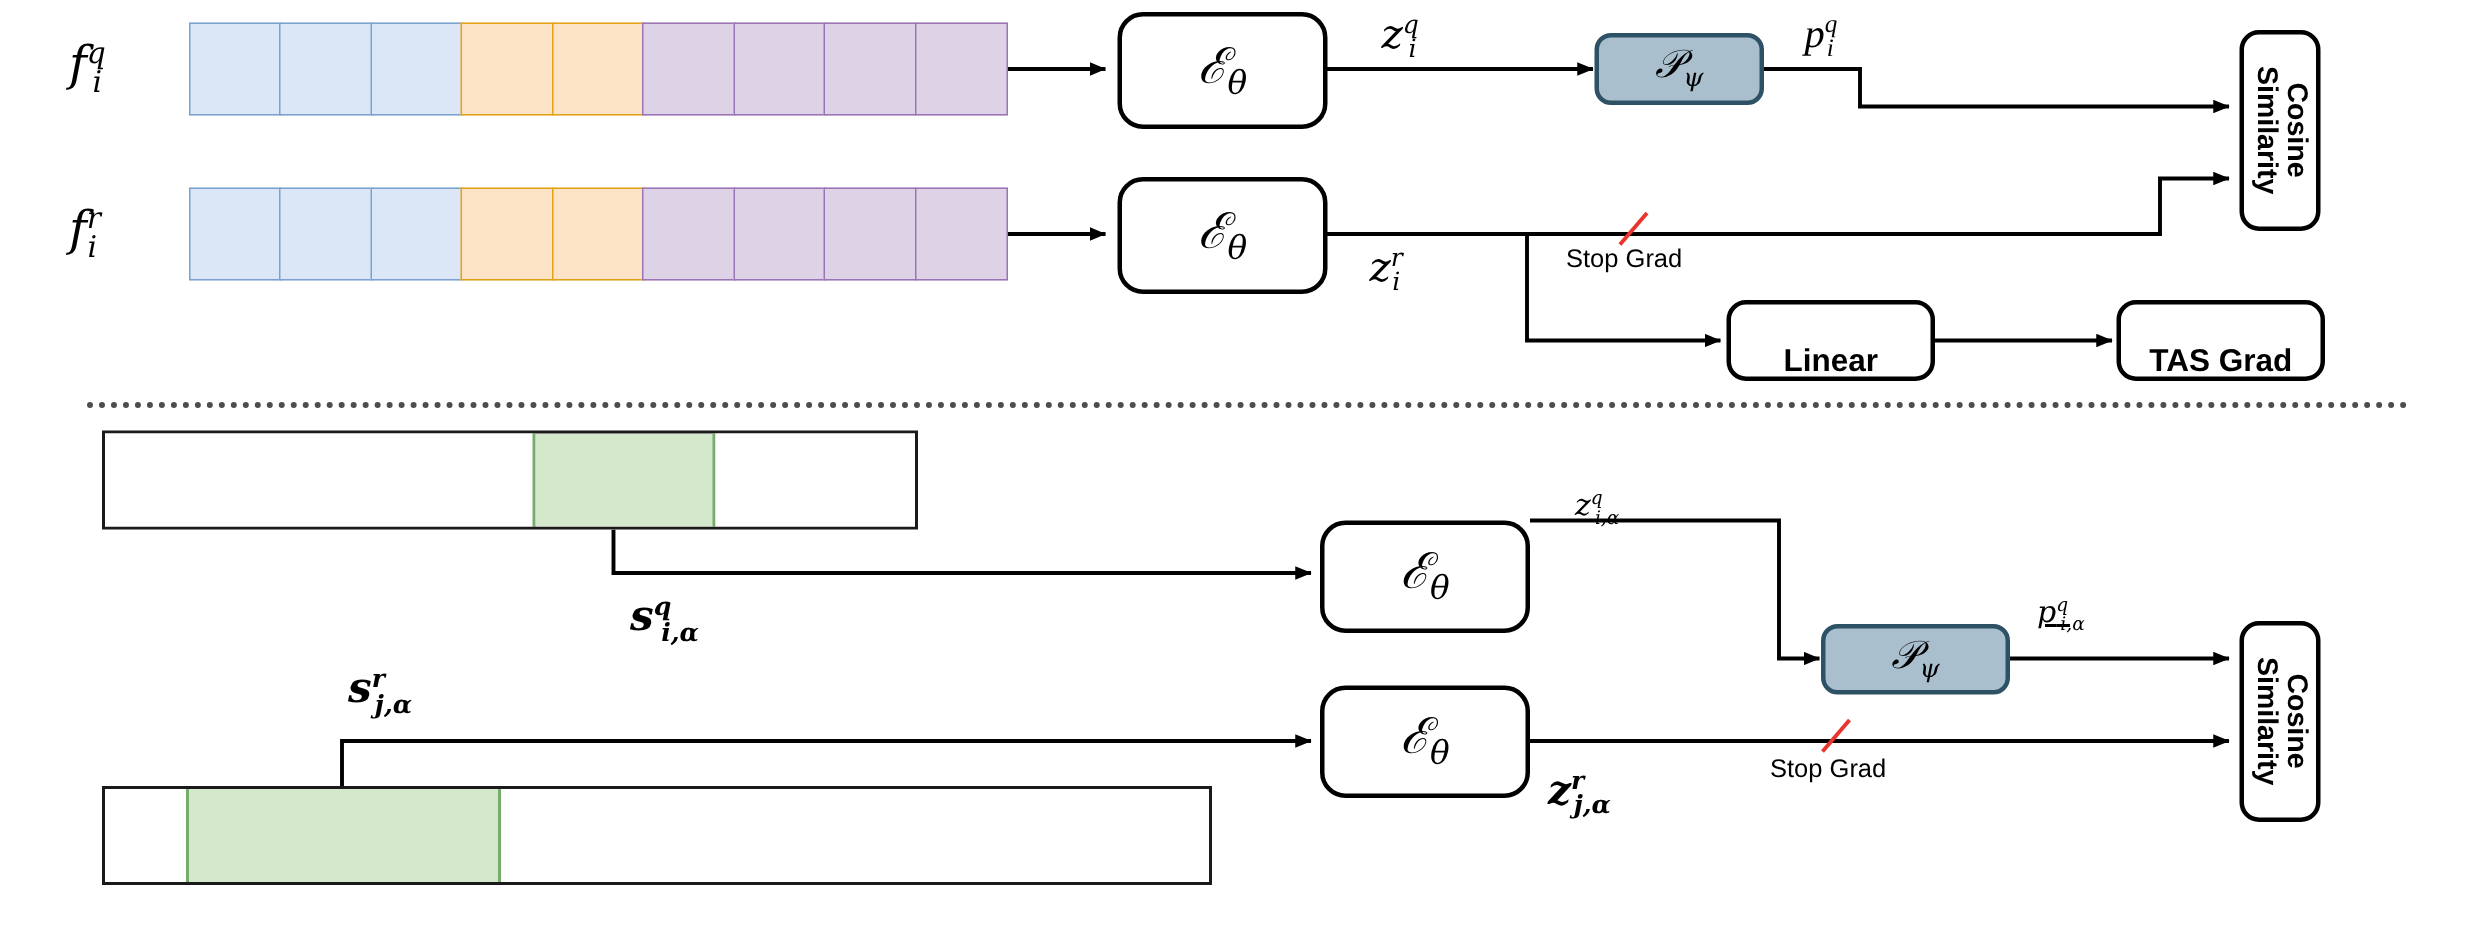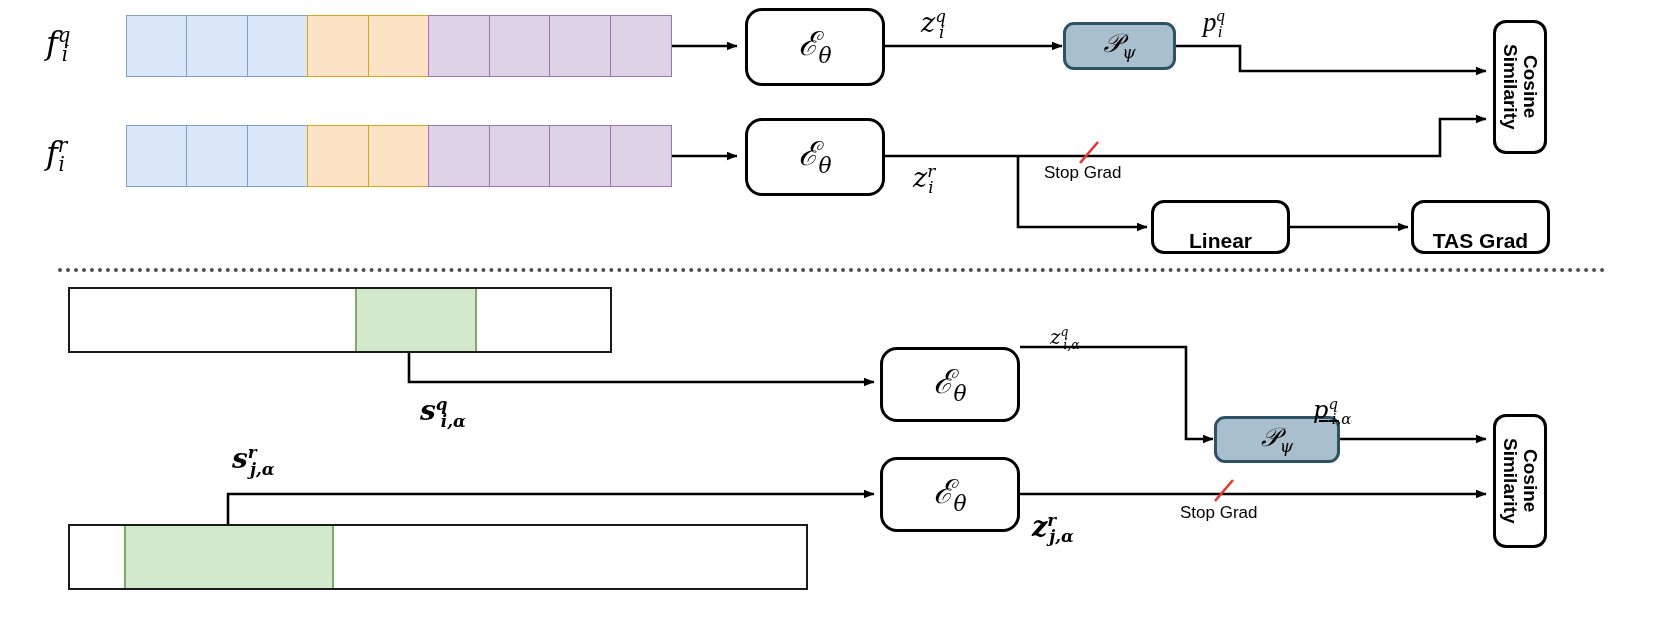--- a/index.html
+++ b/index.html
@@ -199,21 +199,21 @@
   </div>
 
   <div class="abs mathlabel" style="left:1032px;top:512px;font-size:27px;font-weight:bold;" data-name="latent-label-zr-alpha">
     <span data-name="latent-label-zr-alpha-base">z</span><sup style="font-size:0.62em;" data-name="latent-label-zr-alpha-sup">r</sup><sub style="font-size:0.62em;margin-left:-0.42em;" data-name="latent-label-zr-alpha-sub">j,α</sub>
   </div>
 
   <div class="abs rbox proj" style="left:1214px;top:416px;width:126px;height:47px;" data-name="projector-box-bottom">
     <span class="mathlabel" style="font-size:26px;" data-name="projector-label"><span data-name="projector-symbol">𝒫</span><sub style="font-size:0.66em;" data-name="projector-subscript">ψ</sub></span>
   </div>
 
-  <div class="abs mathlabel" style="left:1313px;top:397px;font-size:24px;text-decoration:underline;" data-name="projection-label-pq-alpha">
+  <div class="abs mathlabel" style="left:1358px;top:397px;font-size:20px;text-decoration:underline;" data-name="projection-label-pq-alpha">
     <span data-name="projection-label-pq-alpha-base">p</span><sup style="font-size:0.62em;" data-name="projection-label-pq-alpha-sup">q</sup><sub style="font-size:0.62em;margin-left:-0.42em;" data-name="projection-label-pq-alpha-sub">i,α</sub>
   </div>
 
   <div class="abs stopgrad" style="left:1180px;top:503px;" data-name="stop-grad-label-bottom">Stop Grad</div>
 
   <div class="abs rbox thin" style="left:1493px;top:414px;width:54px;height:134px;" data-name="cosine-similarity-box-bottom">
     <span class="vtext" data-name="cosine-similarity-label">
         <span style="display: block;">Cosine</span>
         <span style="display: block;">Similarity</span>
       </span>

